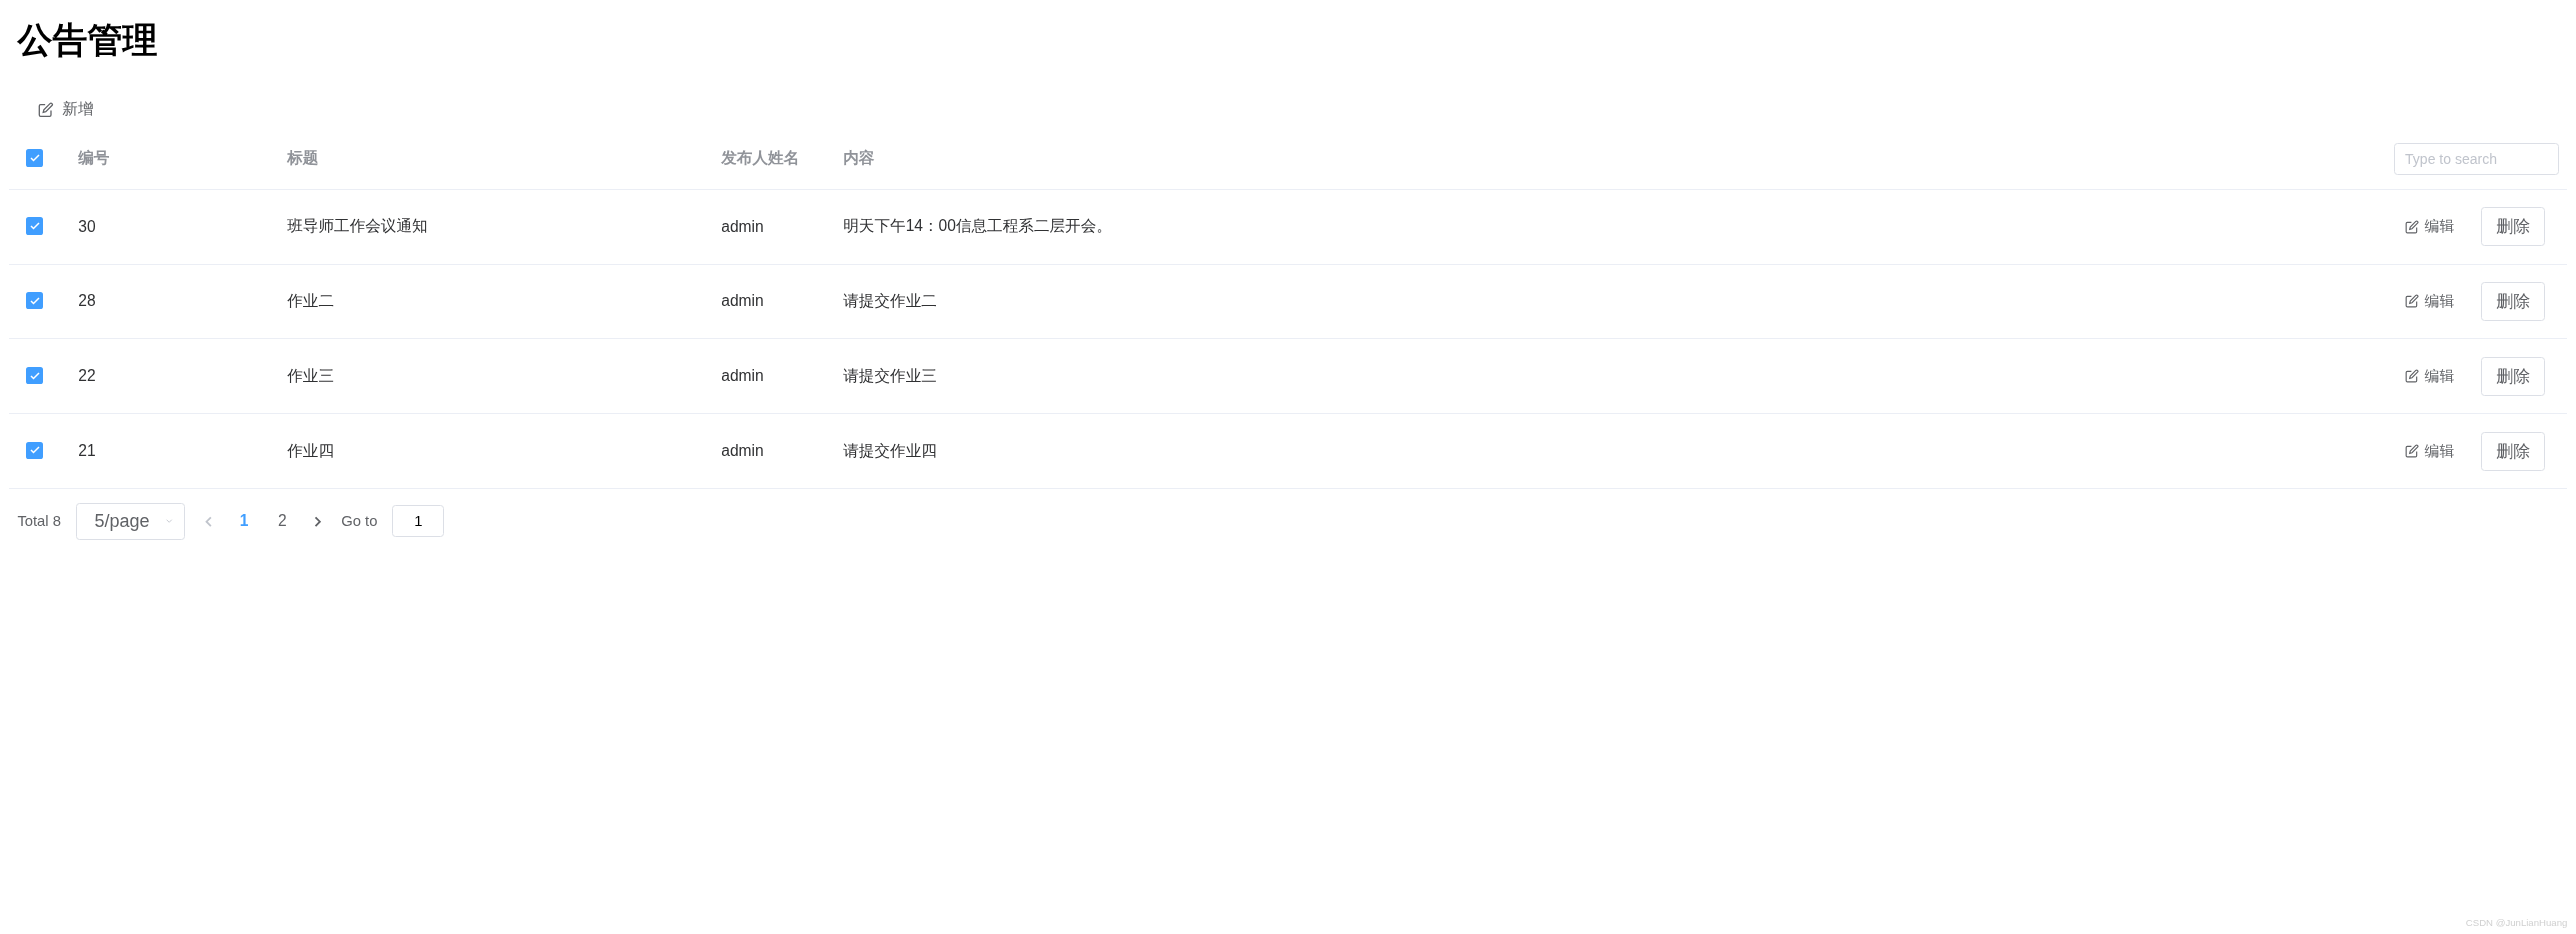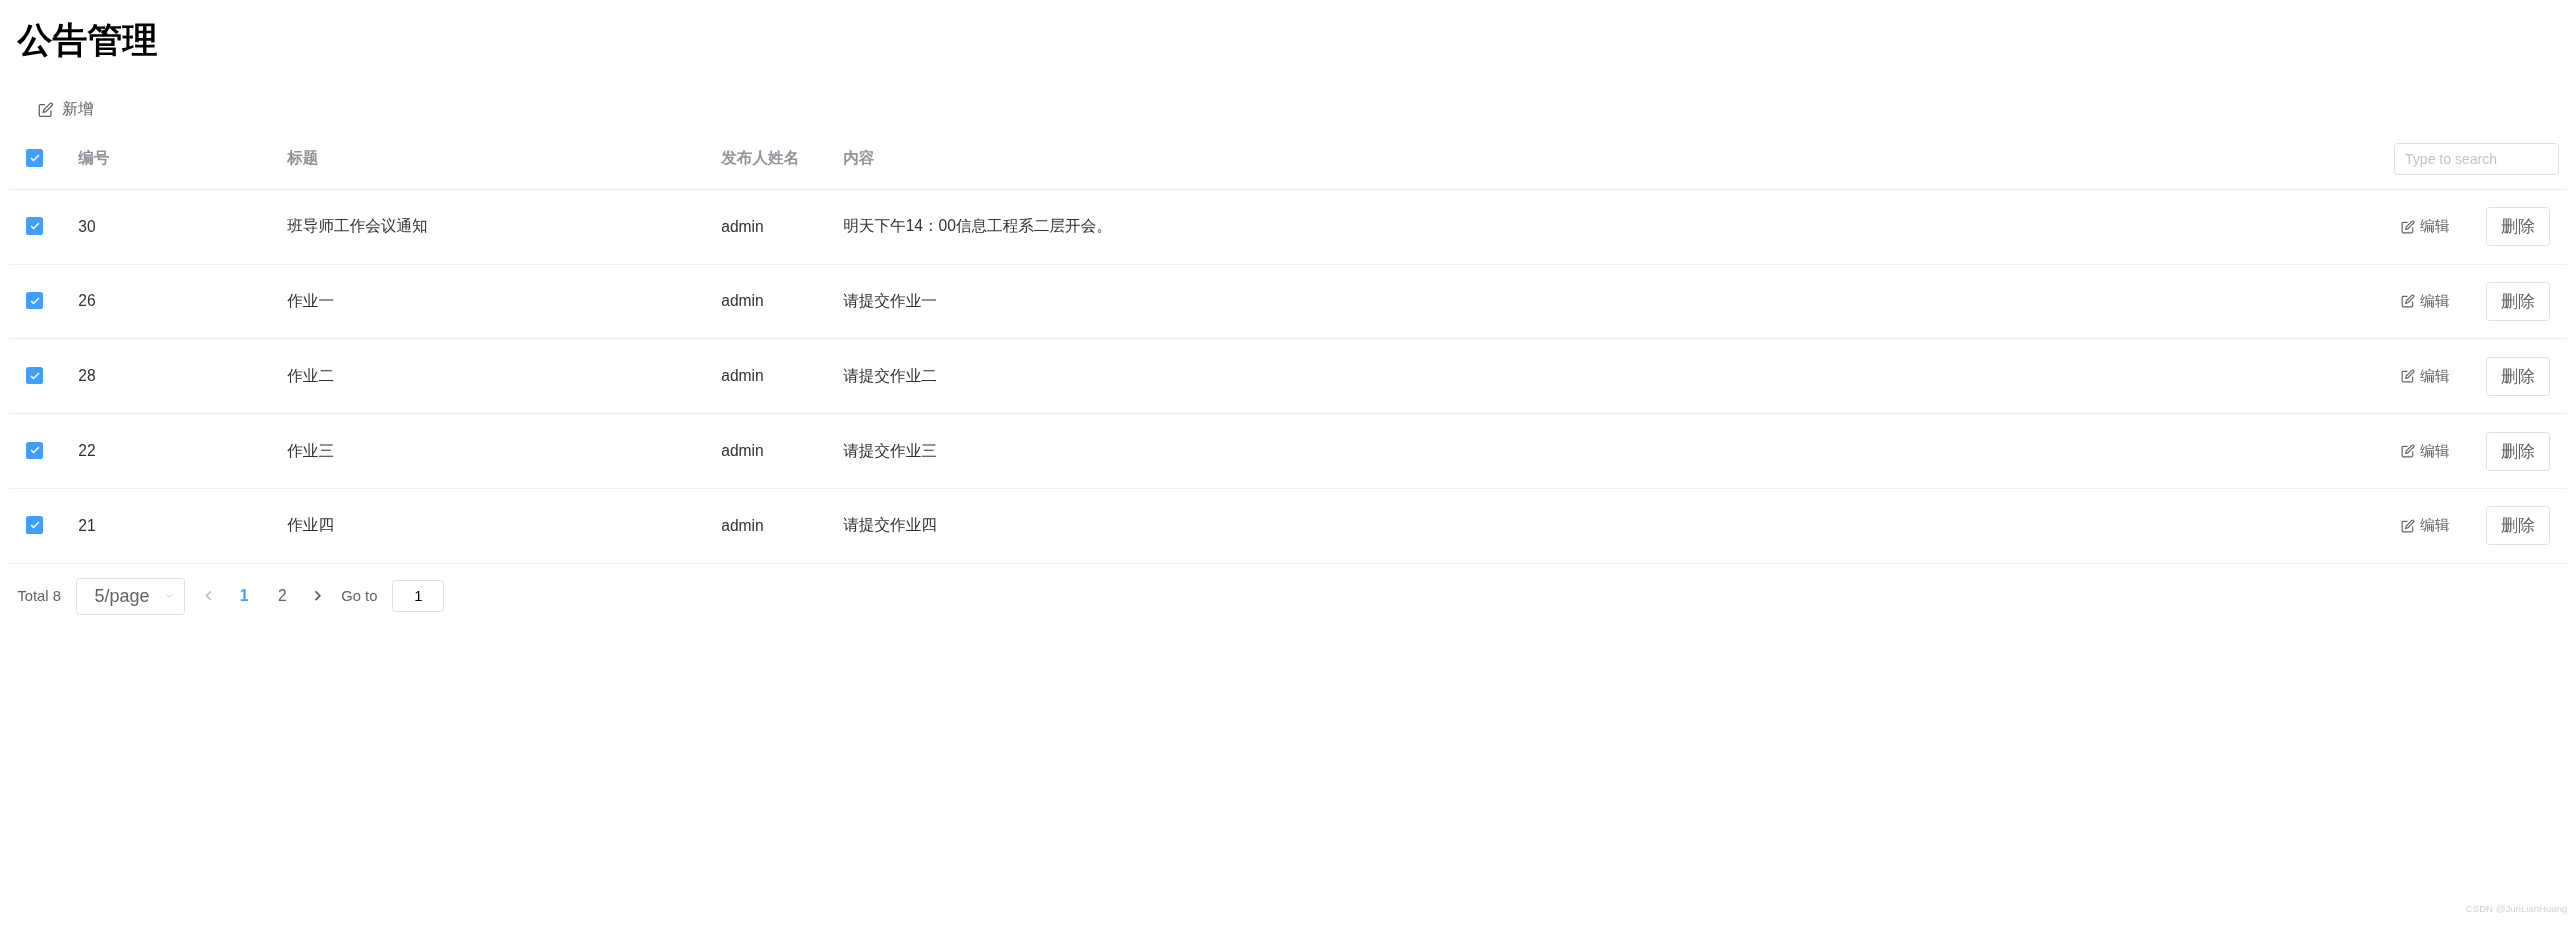--- a/index.html
+++ b/index.html
@@ -111,21 +111,21 @@
       color: #606266;
       outline: none;
     }
     .search-input::placeholder {
       color: #c0c4cc;
     }
     .action-cell {
       display: flex;
       align-items: center;
       gap: 20px;
-      justify-content: space-between;
+      justify-content: center;
     }
     .edit-action {
       display: flex;
       align-items: center;
       gap: 5.2px;
       font-size: 14.8px;
       color: #606266;
       cursor: pointer;
       padding: 5.2px 7px;
     }
@@ -204,21 +204,21 @@
       width: 52px;
       padding: 7px;
       border: 0.9px solid #dcdfe6;
       border-radius: 3.5px;
       text-align: center;
       font-size: 14.8px;
       outline: none;
     }
     .watermark {
       position: fixed;
-      bottom: 20px;
+      bottom: 6px;
       right: 8.7px;
       font-size: 9.6px;
       color: #d0d0d0;
     }
   </style>
 </head>
 <body>
 
 <h1 class="page-title">公告管理</h1>
 
@@ -257,45 +257,20 @@
       <span class="checkbox">
         <svg viewBox="0 0 24 24">
               <polyline points="4 12 9 17 20 6"></polyline>
             </svg>
       </span>
     </td>
     <td class="col-id">30</td>
     <td class="col-title">班导师工作会议通知</td>
     <td class="col-author">admin</td>
     <td class="col-content">明天下午14：00信息工程系二层开会。</td>
-    <td class="col-actions">
-      <div class="action-cell">
-        <span class="edit-action">
-          <svg viewBox="0 0 24 24">
-            <path d="M11 4H4a2 2 0 0 0-2 2v14a2 2 0 0 0 2 2h14a2 2 0 0 0 2-2v-7"></path>
-            <path d="M18.5 2.5a2.121 2.121 0 0 1 3 3L12 15l-4 1 1-4 9.5-9.5z"></path>
-          </svg>
-          <span>编辑</span>
-        </span>
-        <button class="delete-btn">删除</button>
-      </div>
-    </td>
-  </tr>
-      <tr>
-    <td class="col-check">
-      <span class="checkbox">
-        <svg viewBox="0 0 24 24">
-              <polyline points="4 12 9 17 20 6"></polyline>
-            </svg>
-      </span>
-    </td>
-    <td class="col-id">26</td>
-    <td class="col-title">作业一</td>
-    <td class="col-author">admin</td>
-    <td class="col-content">请提交作业一</td>
     <td class="col-actions">
       <div class="action-cell">
         <span class="edit-action">
           <svg viewBox="0 0 24 24">
             <path d="M11 4H4a2 2 0 0 0-2 2v14a2 2 0 0 0 2 2h14a2 2 0 0 0 2-2v-7"></path>
             <path d="M18.5 2.5a2.121 2.121 0 0 1 3 3L12 15l-4 1 1-4 9.5-9.5z"></path>
           </svg>
           <span>编辑</span>
         </span>
         <button class="delete-btn">删除</button>

